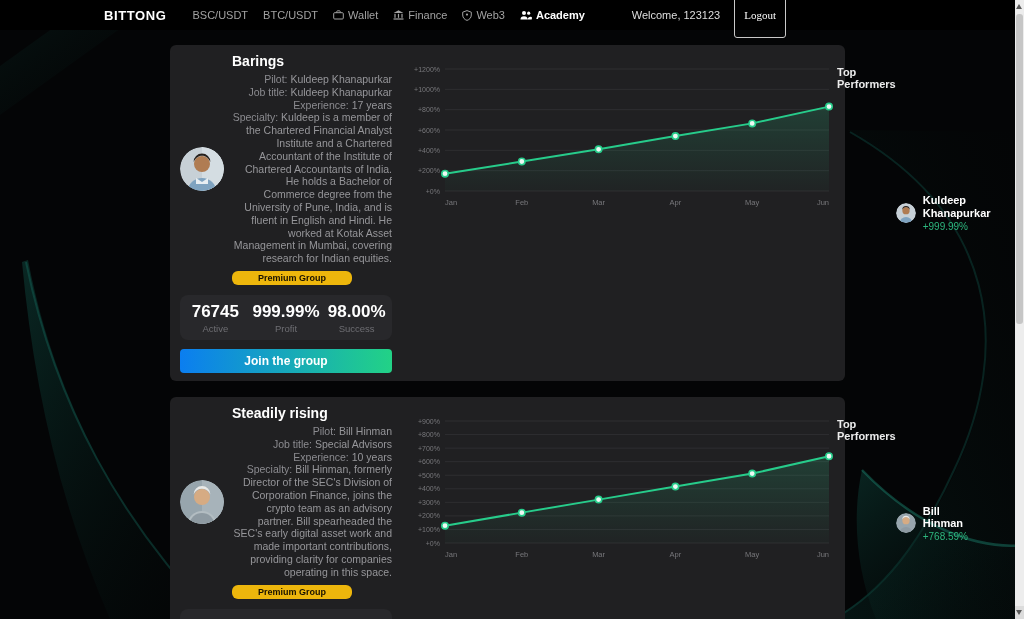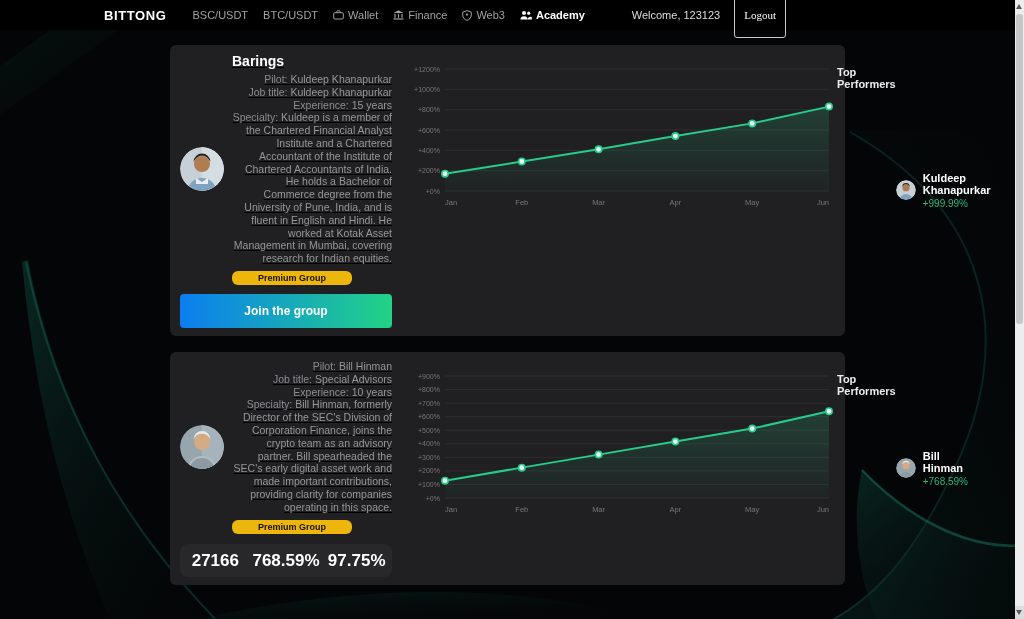--- a/index.html
+++ b/index.html
@@ -24,33 +24,33 @@
   .nav-item.active{color:#fff;font-weight:600;}
   .spacer{flex:1;}
   .welcome{font-size:11px;color:#dedede;margin-right:14px;white-space:nowrap;}
   .logout{font-size:11px;color:#fff;background:transparent;border:1px solid #c9c9c9;border-radius:3px;padding:16px 9px;cursor:pointer;font-family:Liberation Serif, serif;}
 
   
   main{position:relative;z-index:2;margin:15px 0 0 170px;width:675px;}
   .card{display:flex;padding:8px 10px;background:#202022;border-radius:6px;box-sizing:border-box;}
   .card + .card{margin-top:16px;}
   .card-left{width:212px;flex-shrink:0;}
-  .pilot-row{display:flex;align-items:center;text-decoration:underline;}
+  .pilot-row{display:flex;align-items:center;}
   .avatar{width:44px;height:44px;border-radius:50%;overflow:hidden;flex-shrink:0;margin-right:8px;}
   .avatar svg{display:block;}
   .pilot-info{width:172px;}
   .card-title{font-size:14px;font-weight:700;color:#fff;margin:0 0 4px;}
   .detail{font-size:10.5px;line-height:1.22;color:#96969a;text-align:right;}
   .dlabel{color:#8b8b90;}
   .badge{display:inline-block;background:#edb60c;color:#181100;font-size:9px;font-weight:700;padding:2px 26px;border-radius:6px;margin-top:6px;}
   .stats{margin-top:10px;background:#28282b;border-radius:8px;display:flex;padding:7px 0 6px;}
   .stat{flex:1;text-align:center;}
   .stat-value{font-size:17px;font-weight:600;color:#fff;}
   .stat-label{font-size:9.5px;color:#6e6e73;margin-top:1px;}
-  .join-btn{margin-top:9px;width:100%;height:34px;border:none;border-radius:4px;
+  .join-btn{margin-top:9px;width:100%;height:24px;border:none;border-radius:4px;
     background:linear-gradient(90deg,#0b7ef0,#22d286);color:#fff;font-size:12px;font-weight:600;cursor:pointer;font-family:inherit;}
   .card-right{flex:1;margin-left:11px;display:flex;flex-direction:row;min-width:0;}
   .chart{margin-top:6px;}
   .tp-title{font-size:11px;font-weight:700;color:#ececec;margin:13px 0 6px;}
   .performer{display:flex;align-items:center;}
   .p-avatar{width:20px;height:20px;border-radius:50%;overflow:hidden;margin-right:7px;flex-shrink:0;}
   .p-avatar svg{display:block;width:20px;height:20px;}
   .p-name{font-size:11px;font-weight:700;color:#fff;line-height:1.15;}
   .p-change{font-size:10px;color:#2db77e;margin-top:1px;}
 
@@ -166,23 +166,37 @@
                 <path d="M16,31 l6,4 6,-4 v6 h-12 Z" fill="#e8eef2"></path>
                 <circle cx="22" cy="17" r="8" fill="#b07c52"></circle>
                 <path d="M13.6,15 a8.4,8.4 0 0 1 16.8,0 c-2,-4.4 -5.4,-6.2 -8.4,-6.2 c-3,0 -6.4,1.8 -8.4,6.2 Z" fill="#27211d"></path>
               </g>
             </svg>
         </div>
         <div class="pilot-info">
           <h2 class="card-title">Barings</h2>
           <div class="detail"><span class="dlabel">Pilot:</span> <span>Kuldeep Khanapurkar</span></div>
           <div class="detail"><span class="dlabel">Job title:</span> <span>Kuldeep Khanapurkar</span></div>
-          <div class="detail"><span class="dlabel">Experience:</span> <span>15 years</span></div>
+          <div class="detail"><span class="dlabel">Experience:</span> <span>17 years</span></div>
           <div class="detail"><span class="dlabel">Specialty:</span> <span>Kuldeep is a member of the Chartered Financial Analyst Institute and a Chartered Accountant of the Institute of Chartered Accountants of India. He holds a Bachelor of Commerce degree from the University of Pune, India, and is fluent in English and Hindi. He worked at Kotak Asset Management in Mumbai, covering research for Indian equities.</span></div>
           <span class="badge">Premium Group</span>
+        </div>
+      </div>
+      <div class="stats">
+        <div class="stat">
+          <div class="stat-value">76745</div>
+          <div class="stat-label">Active</div>
+        </div>
+        <div class="stat">
+          <div class="stat-value">999.99%</div>
+          <div class="stat-label">Profit</div>
+        </div>
+        <div class="stat">
+          <div class="stat-value">98.00%</div>
+          <div class="stat-label">Success</div>
         </div>
       </div>
       <button class="join-btn">Join the group</button>
     </div>
     <div class="card-right">
       <div class="chart"><svg viewBox="0 0 434 152" width="434" height="152">
             <defs>
               <linearGradient id="areaGrad0" x1="0" y1="0" x2="0" y2="1">
                 <stop offset="0%" stop-color="#27cc8b" stop-opacity="0.18"></stop>
                 <stop offset="100%" stop-color="#27cc8b" stop-opacity="0.02"></stop>
@@ -251,20 +265,21 @@
                 <rect width="44" height="44" fill="#97a5ad"></rect>
                 <rect x="22" width="22" height="44" fill="#a7b3ba"></rect>
                 <path d="M8,44 a14,13 0 0 1 28,0 Z" fill="#b3bdc2"></path>
                 <path d="M10,44 a12,11 0 0 1 24,0 Z" fill="#8e9aa2"></path>
                 <circle cx="22" cy="17" r="8" fill="#d6ab83"></circle>
                 <path d="M13.6,14.4 a8.4,8.4 0 0 1 16.8,0 c-1.6,-3.6 -4.6,-5.6 -8.4,-5.6 c-3.8,0 -6.8,2 -8.4,5.6 Z" fill="#e9e9e7"></path>
               </g>
             </svg>
         </div>
         <div class="pilot-info">
+          <h2 class="card-title">Steadily rising</h2>
           <div class="detail"><span class="dlabel">Pilot:</span> <span>Bill Hinman</span></div>
           <div class="detail"><span class="dlabel">Job title:</span> <span>Special Advisors</span></div>
           <div class="detail"><span class="dlabel">Experience:</span> <span>10 years</span></div>
           <div class="detail"><span class="dlabel">Specialty:</span> <span>Bill Hinman, formerly Director of the SEC's Division of Corporation Finance, joins the crypto team as an advisory partner. Bill spearheaded the SEC's early digital asset work and made important contributions, providing clarity for companies operating in this space.</span></div>
           <span class="badge">Premium Group</span>
         </div>
       </div>
       <div class="stats">
         <div class="stat">
           <div class="stat-value">27166</div>

